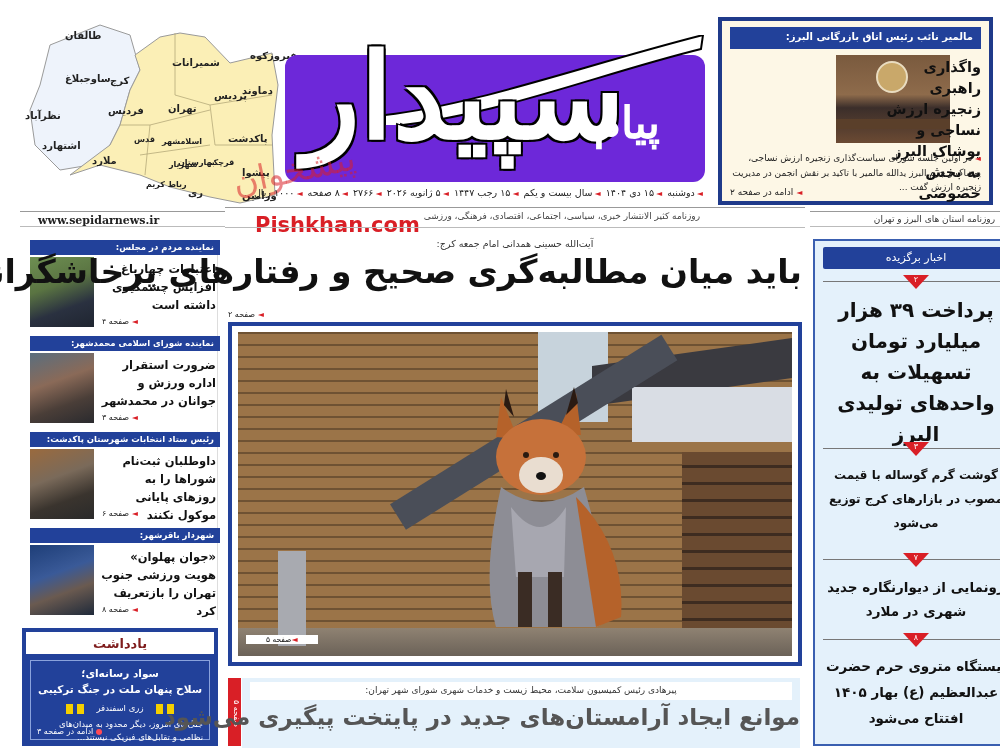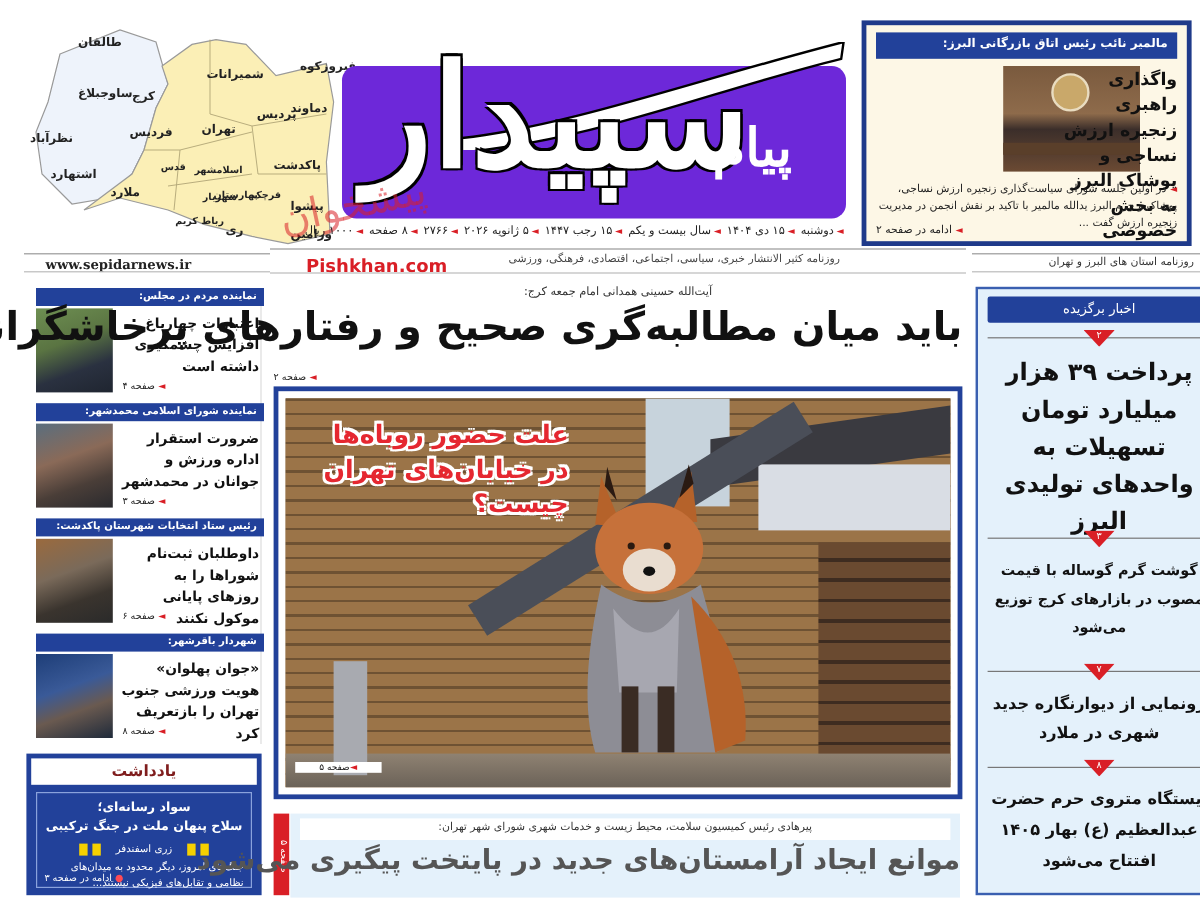--- a/index.html
+++ b/index.html
@@ -44,21 +44,21 @@
     left: 300px; top: 211px; width: 400px; font-size: 9px; color: #444; direction: rtl; text-align: right;
   }
   .hr-mid { left: 225px; top: 207px; width: 580px; height: 1px; background: #999; }
   .hr-mid2 { left: 225px; top: 227px; width: 580px; height: 1px; background: #bbb; }
 
   .watermark {
     left: 232px; top: 150px; font-family: "DejaVu Serif", serif; font-size: 34px;
     color: rgba(217,31,38,0.55); direction: rtl; transform: rotate(-12deg);
   }
   .watermark-url {
-    left: 255px; top: 213px; font-size: 15px; font-weight: bold; color: #d91f26;
+    left: 255px; top: 213px; font-size: 21px; font-weight: bold; color: #d91f26;
   }
 
   
   .tr-box {
     left: 718px; top: 17px; width: 275px; height: 188px;
     background: #1f3a8a; padding: 4px;
   }
   .tr-inner { width: 100%; height: 100%; background: #fdf7e6; position: relative; }
   .tr-kicker {
     position: absolute; left: 8px; right: 8px; top: 6px; height: 22px; background: #22419a;
@@ -332,24 +332,20 @@
         <ellipse cx="85" cy="98" rx="22" ry="18" fill="#e9ddd0"></ellipse>
         <circle cx="70" cy="78" r="3" fill="#2a1a10"></circle>
         <circle cx="100" cy="78" r="3" fill="#2a1a10"></circle>
         <ellipse cx="85" cy="99" rx="5" ry="4" fill="#111"></ellipse>
         <path d="M45 110 Q85 140 128 110 L150 190 Q160 245 140 250 L40 250 Q25 200 45 110 Z" fill="#8d8d95"></path>
         <path d="M120 120 Q170 170 165 240 L140 250 Z" fill="#b5622a"></path>
         <path d="M55 130 Q85 170 110 130 L108 200 L60 200 Z" fill="#a7a7b0"></path>
         <rect x="62" y="195" width="14" height="55" fill="#3a2c24"></rect>
         <rect x="92" y="195" width="14" height="55" fill="#3a2c24"></rect>
       </svg>
-      <div class="photo-caption">
-        <div>علت حضور روباه‌ها</div>
-        <div>در خیابان‌های تهران چیست؟</div>
-      </div>
       <div class="photo-page"><span class="tri-red">◄</span><span>صفحه ۵</span></div>
     </div>
   </div>
 </div>
 
 <div class="abs bottom-tab">صفحه ۵</div>
 <div class="abs bottom-story">
   <div class="bottom-kicker">پیرهادی رئیس کمیسیون سلامت، محیط زیست و خدمات شهری شورای شهر تهران:</div>
   <div class="bottom-headline">موانع ایجاد آرامستان‌های جدید در پایتخت پیگیری می‌شود</div>
 </div>

